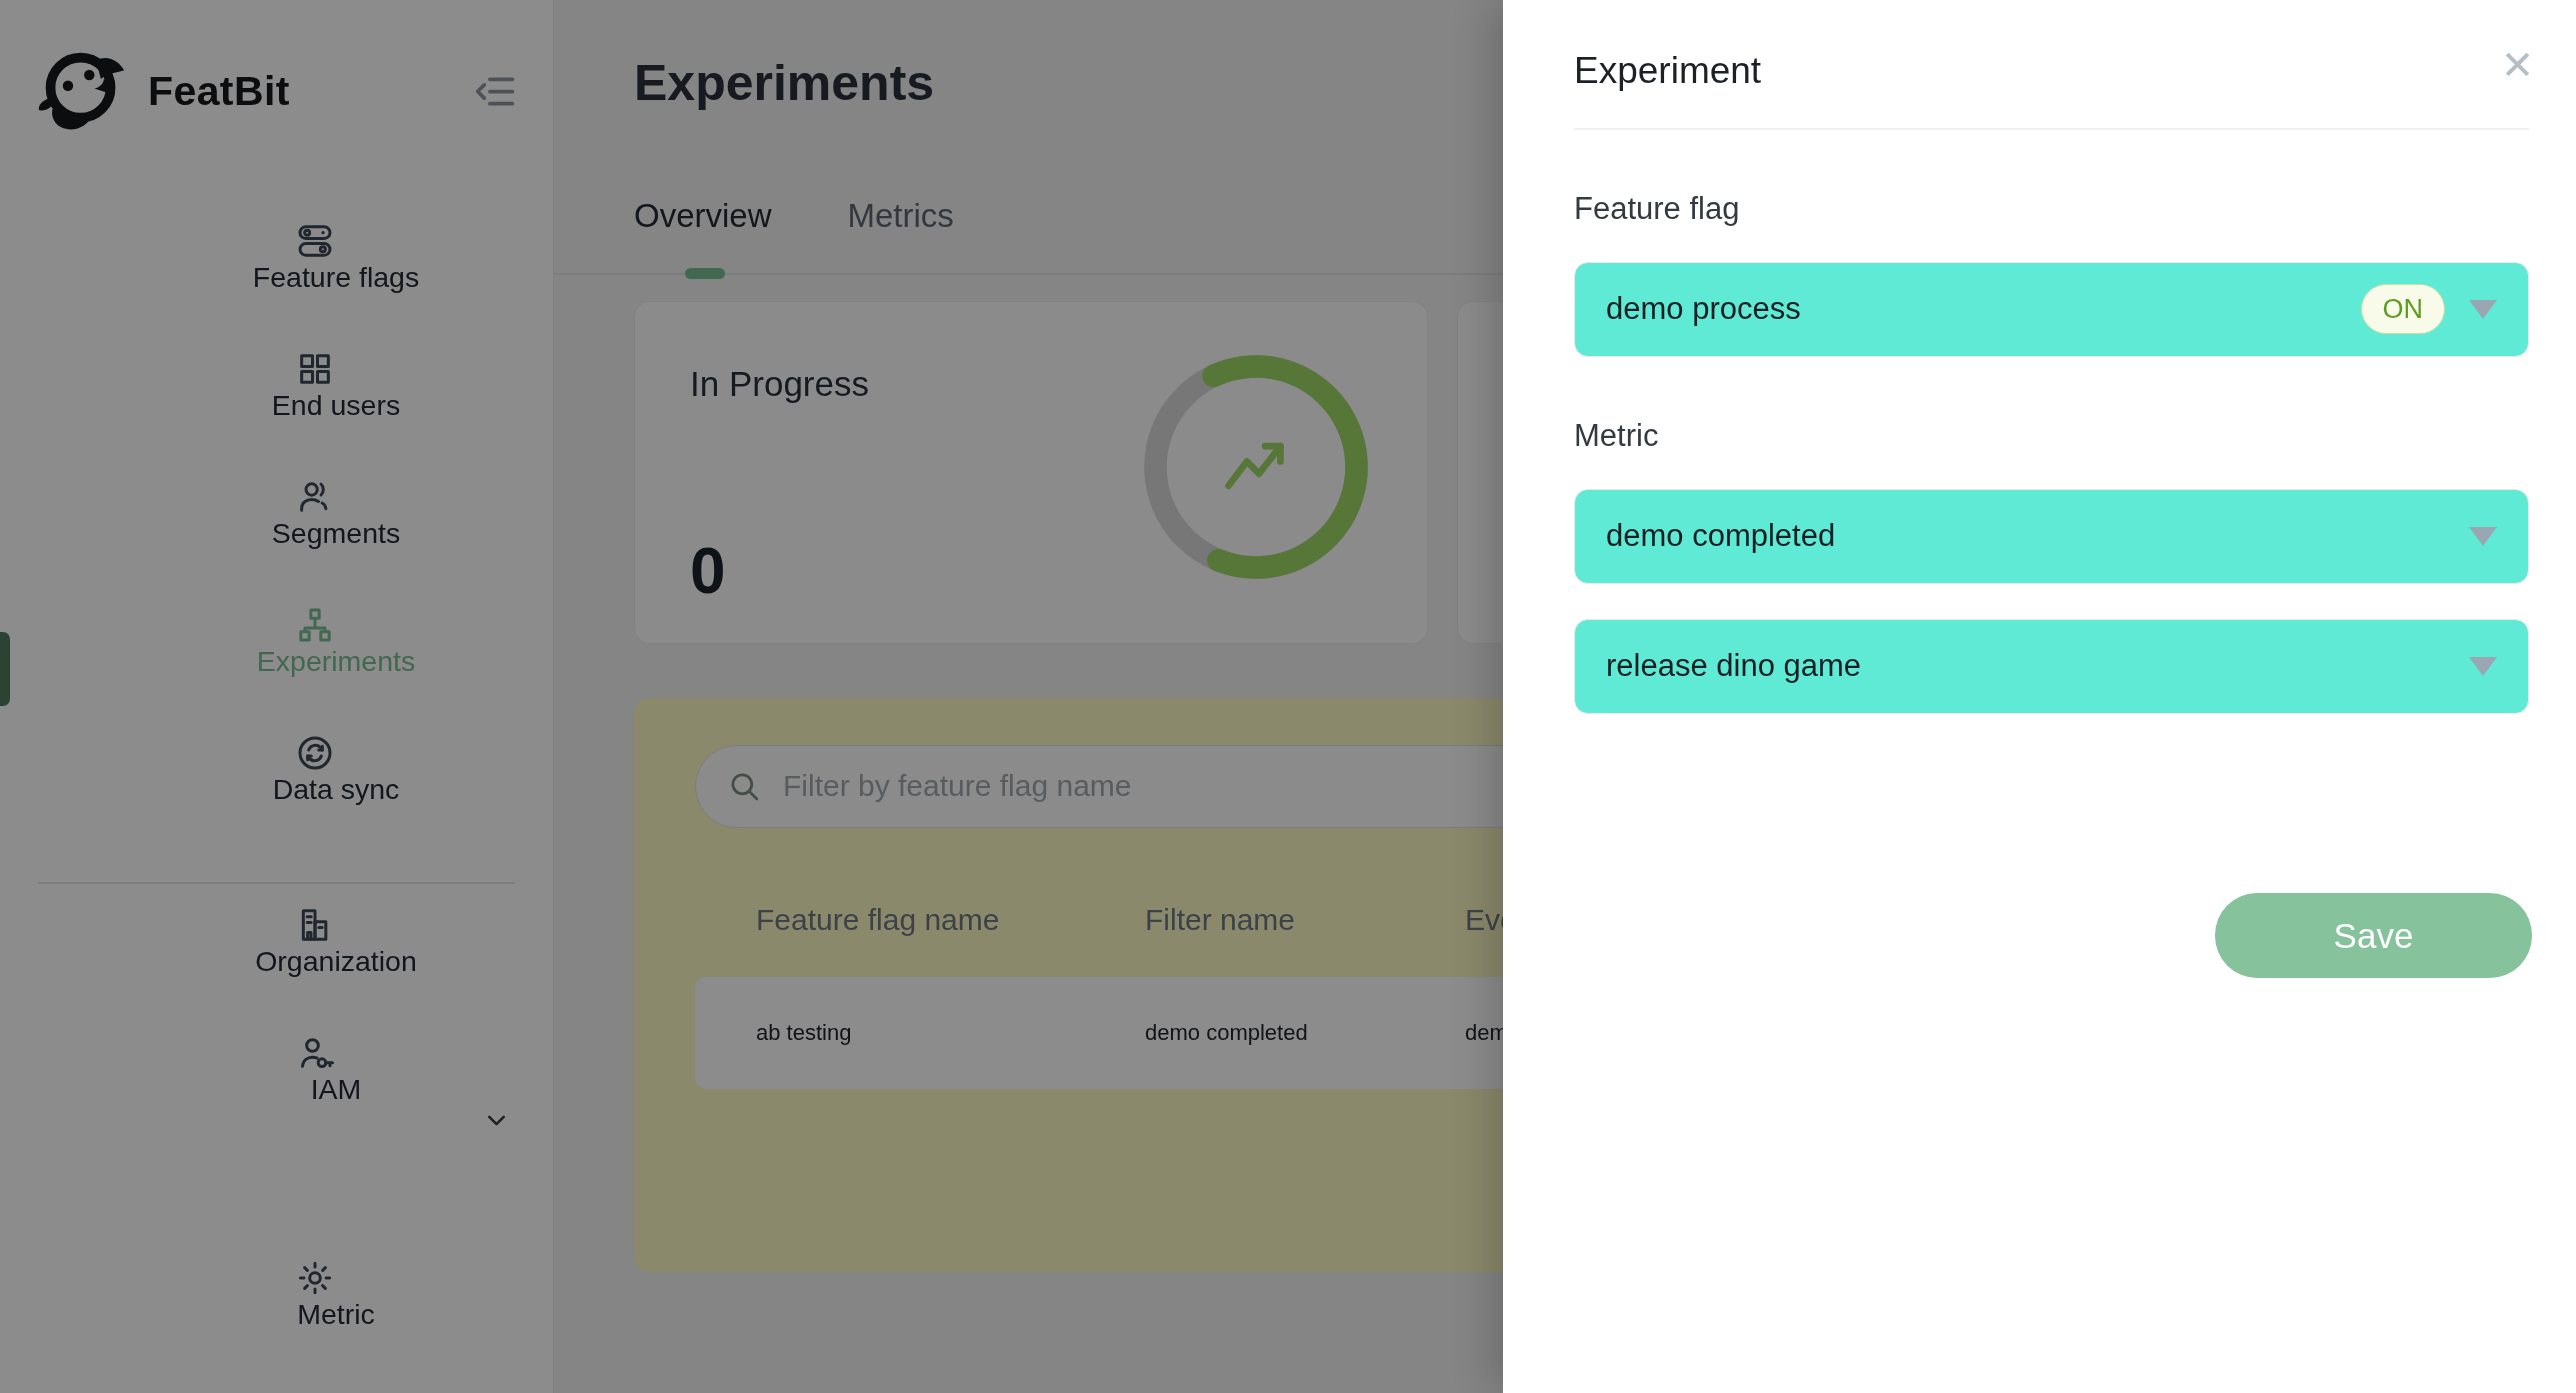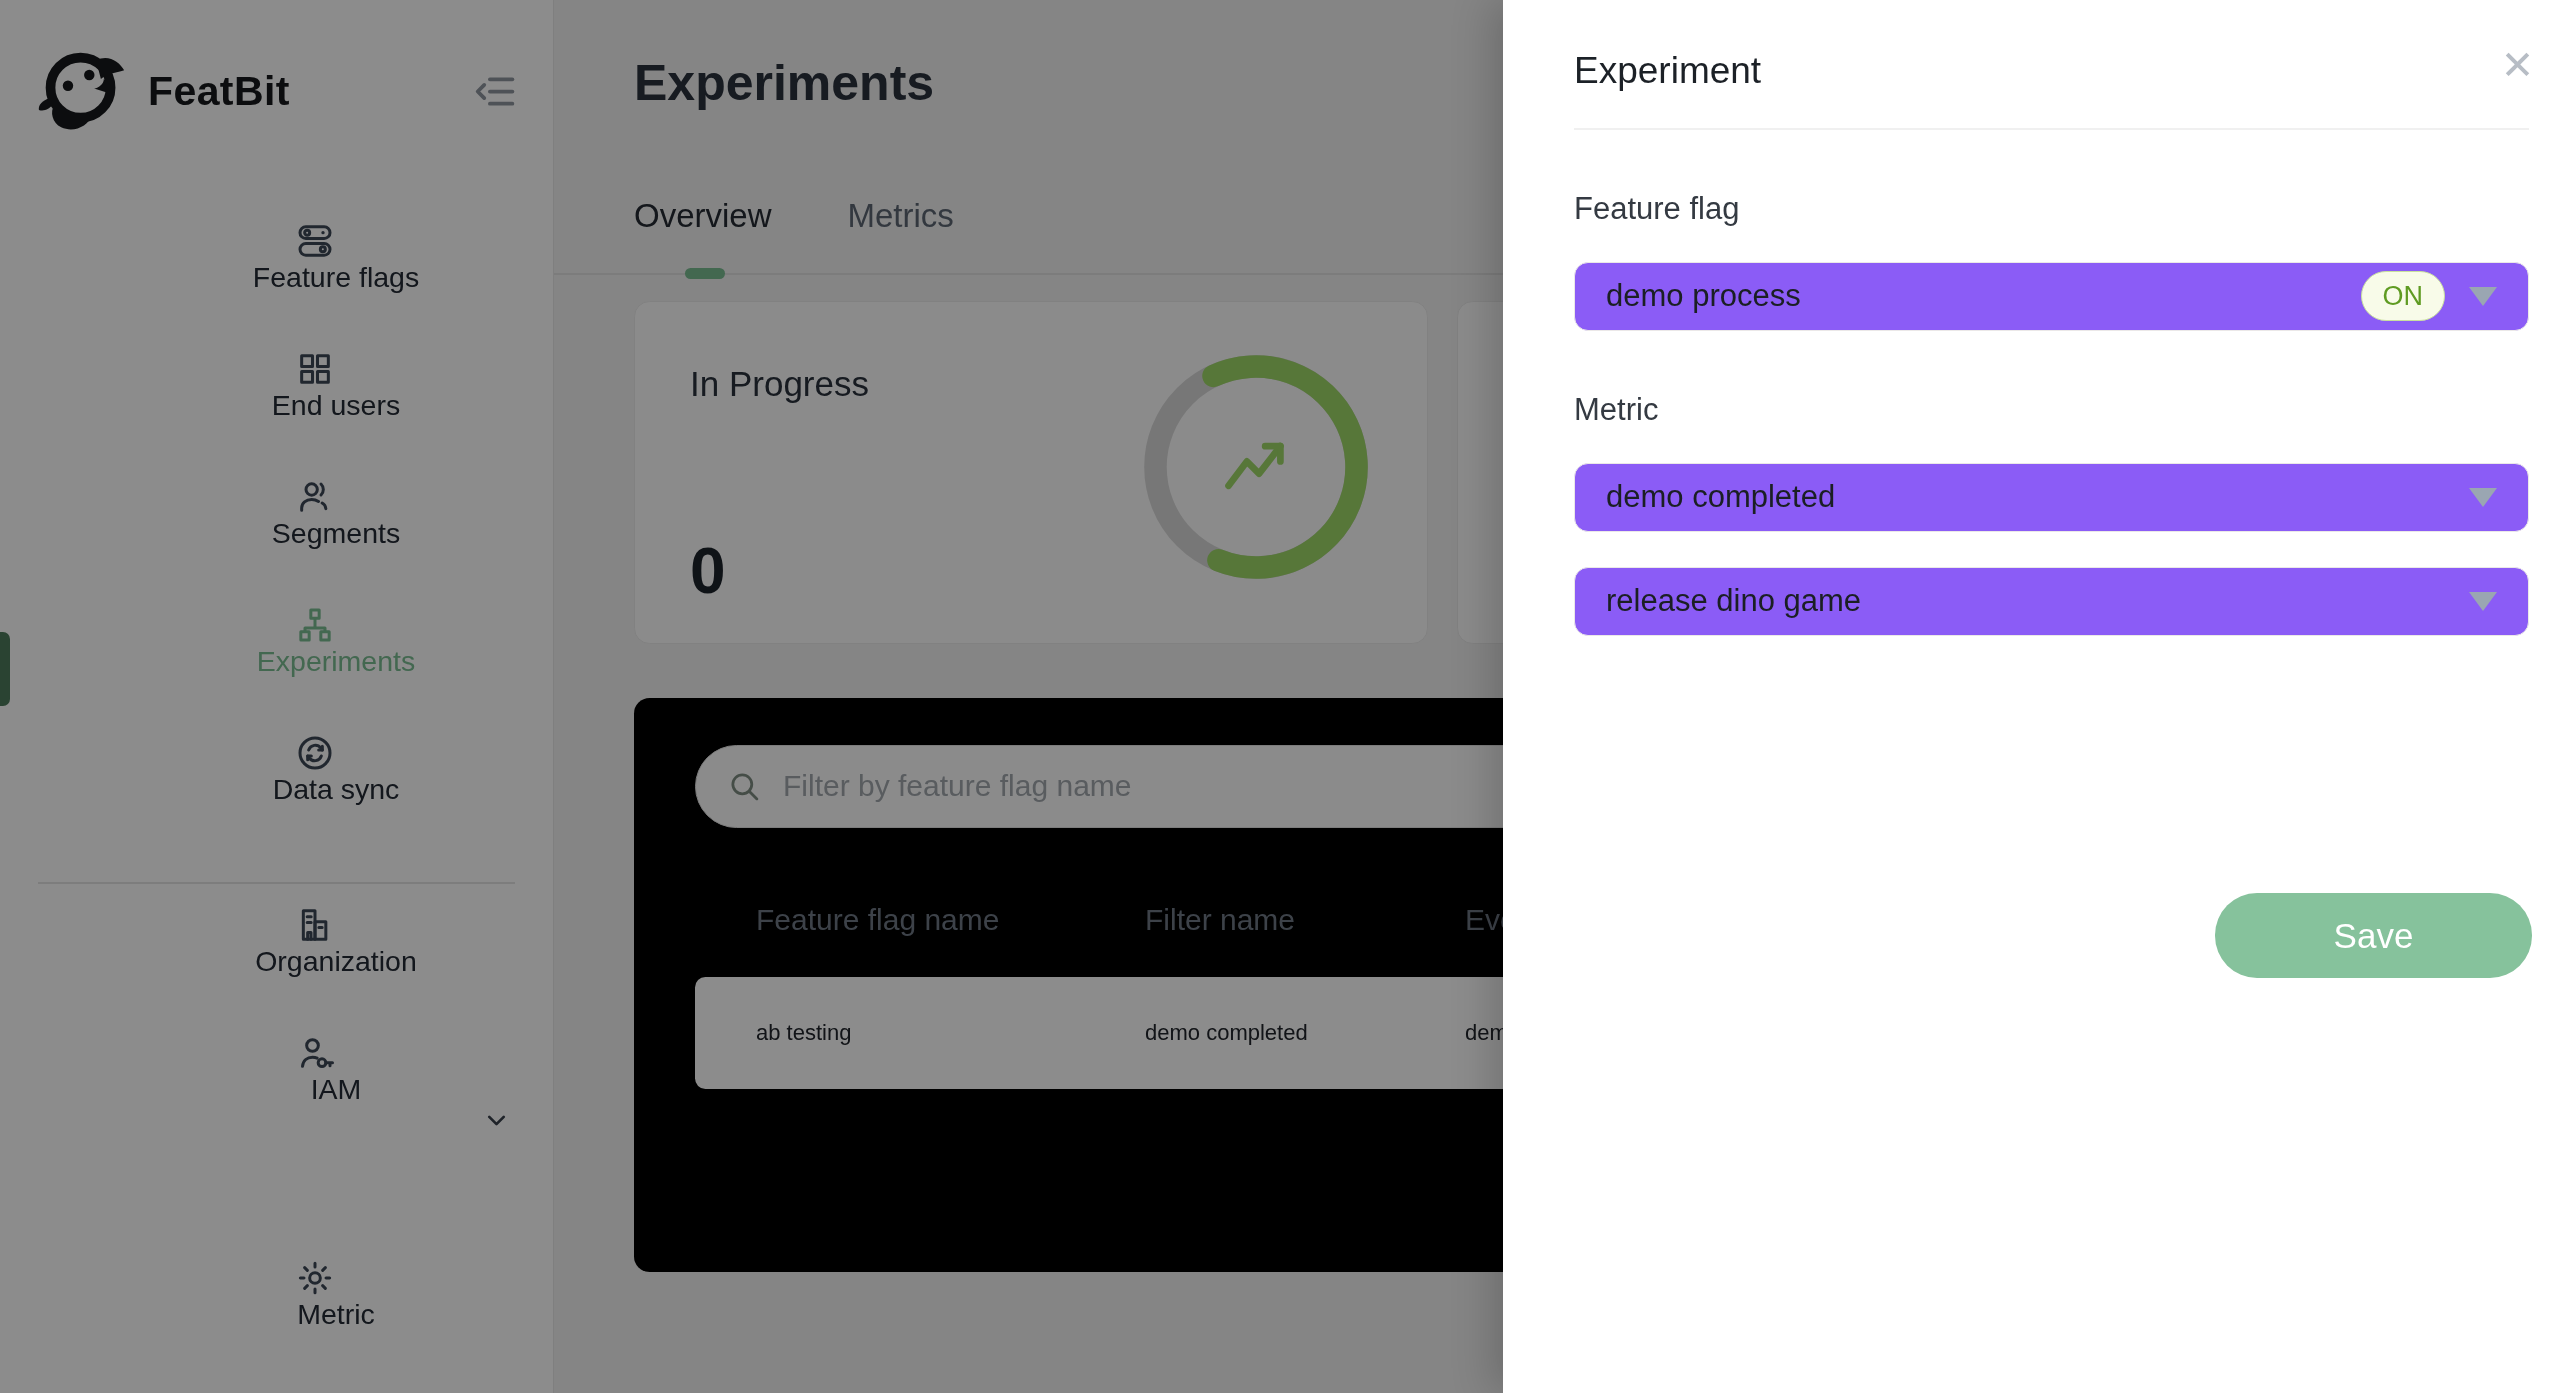--- a/index.html
+++ b/index.html
@@ -36,21 +36,21 @@
   .tab-indicator { position:absolute; left:131px; top:-5.2px; width:40px; height:11.2px;
                    border-radius:6px; background:#7abd92; }
   .cards-row { display:flex; gap:29px; margin-top:26px; }
   .stat-card { width:794px; height:343px; background:#fdfdfd; border:1.7px solid #ececec;
                border-radius:15.6px; position:relative; flex:none; }
   .stat-title { font-size:35px; color:#2a323d; position:absolute; left:55px; top:62px; }
   .stat-count { font-size:64px; font-weight:700; color:#1d232b; position:absolute; left:55px; bottom:35px; }
   .ring-wrap { position:absolute; right:54px; top:48px; width:234px; height:234px; }
   .ring-trend { position:absolute; left:80px; top:87px; width:74px; height:61px; color:#9ed968; }
 
-  .table-card { margin-top:54px; width:1419px; height:574px; background:#000000;
+  .table-card { margin-top:54px; width:1419px; height:574px; background:#fef9c3;
                 border-radius:15.6px; padding:47px 61px; }
   .filter-input { width:969px; height:83px; border:1.7px solid #e2e2e2; border-radius:42px;
                   background:#fdfdfd; display:flex; align-items:center; padding:0 31px; }
   .filter-input .search-ic { width:35px; height:35px; color:#7e8d82; flex:none; }
   .filter-input input { border:none; outline:none; background:transparent; font-size:30px;
                         color:#333; margin-left:21px; width:100%;
                         font-family:"Liberation Sans", sans-serif; }
   .filter-input input::placeholder { color:#a2a8ae; }
   table.exp-table { border-collapse:collapse; width:100%; margin-top:35px; table-layout:fixed; }
   .exp-table th { text-align:left; font-weight:400; font-size:30px; color:#6f7885;
@@ -62,22 +62,22 @@
   
   .backdrop { position:absolute; inset:0; background:rgba(0,0,0,0.45); z-index:5; }
   .drawer { position:absolute; top:0; right:0; width:1073px; height:100%; background:#ffffff;
             z-index:10; box-shadow:-12px 0 38px rgba(0,0,0,0.18); padding:0 47px 0 71px; }
   .drawer-header { position:relative; padding-top:50px; }
   .drawer-title { font-size:37px; font-weight:500; color:#1c2127; }
   .drawer-close { position:absolute; right:-5.2px; top:45px; font-size:40px; color:#b7bdc5;
                   cursor:pointer; line-height:1; }
   .drawer-divider { height:1.7px; background:#f0f0f0; margin-top:36px; }
   .field-label { font-size:31px; color:#343a42; margin-top:61px; }
-  .select-box { margin-top:35px; height:69px; border:1.7px solid #ebe8e8; border-radius:14px;
-                background:#8b5cf6; display:flex; align-items:center; padding:0 31px; cursor:pointer; }
+  .select-box { margin-top:35px; height:95px; border:1.7px solid #ebe8e8; border-radius:14px;
+                background:#5eead4; display:flex; align-items:center; padding:0 31px; cursor:pointer; }
   .select-value { font-size:31px; color:#1b1f24; }
   .caret { width:0; height:0; border-left:14.7px solid transparent; border-right:14.7px solid transparent;
            border-top:19px solid #9aa6b2; margin-left:auto; flex:none; }
   .on-badge { margin-left:auto; background:#f8fbe9; border:1.7px solid #c9e09e; color:#5f9b22;
               font-size:27px; padding:8.7px 21px; border-radius:35px; }
   .on-badge + .caret { margin-left:24px; }
   .save-btn { position:absolute; right:44px; top:893px; width:317px; height:85px;
               border:none; border-radius:42px; background:#86c29c; color:#ffffff;
               font-size:35px; font-family:"Liberation Sans", sans-serif; cursor:pointer; }
 </style>

